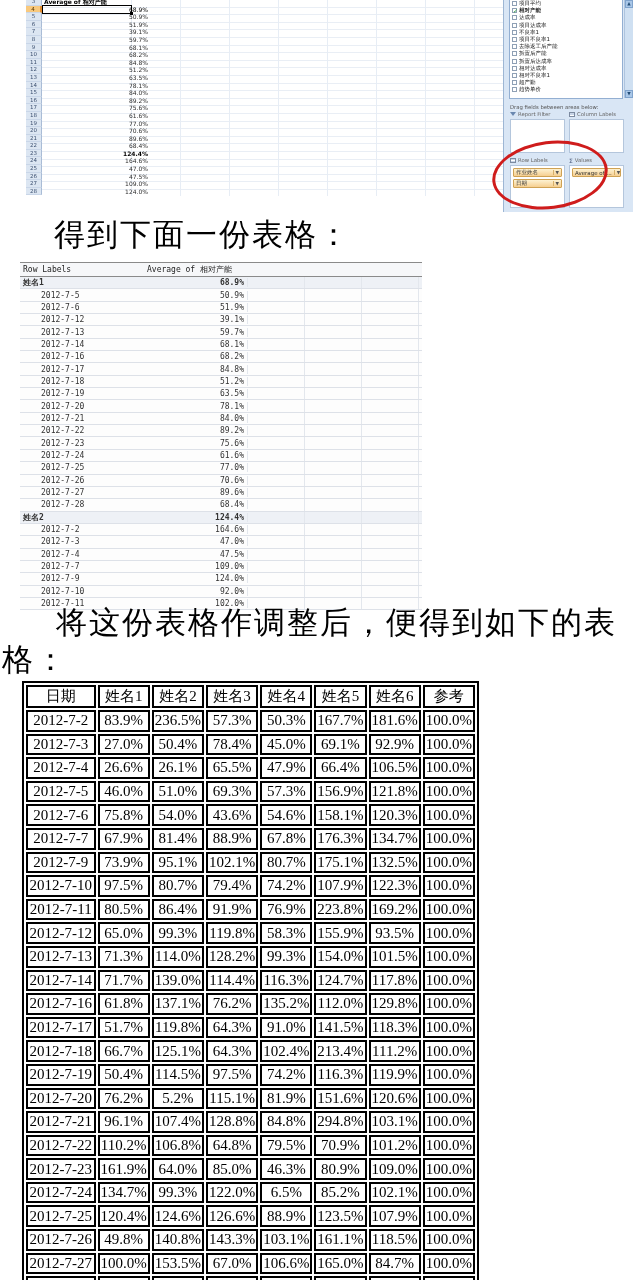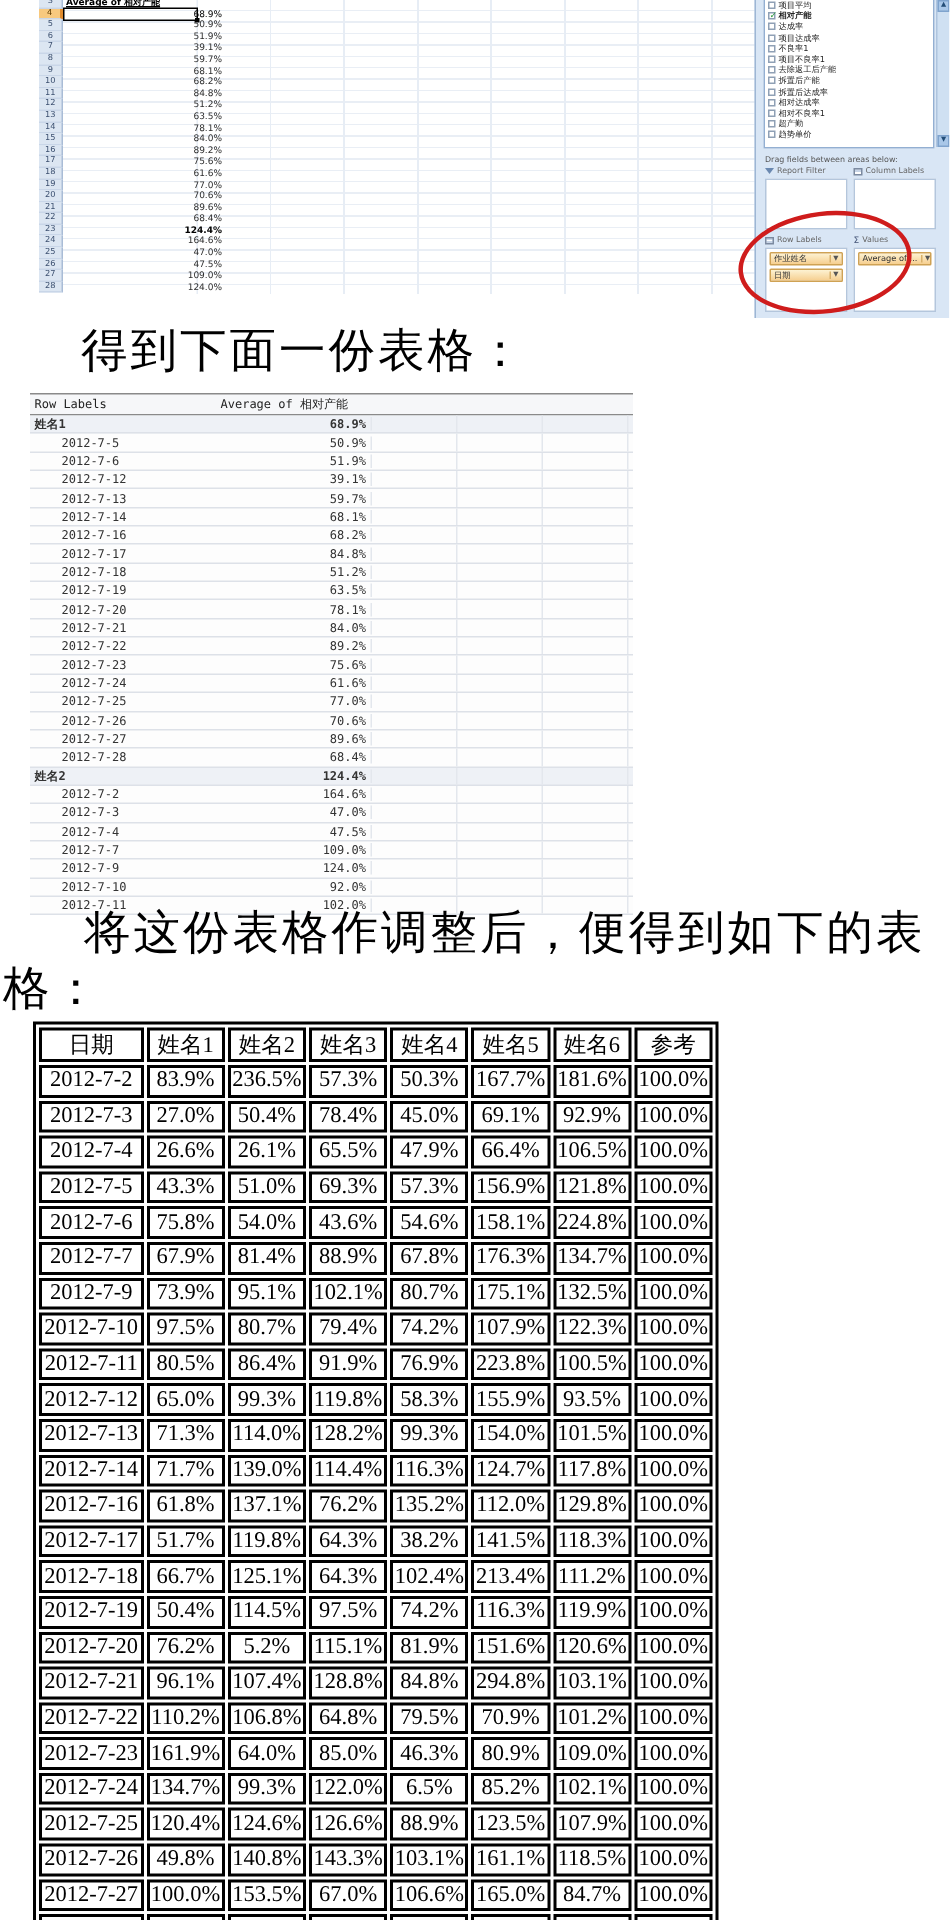--- a/index.html
+++ b/index.html
@@ -555,36 +555,36 @@
           <td>26.6%</td>
           <td>26.1%</td>
           <td>65.5%</td>
           <td>47.9%</td>
           <td>66.4%</td>
           <td>106.5%</td>
           <td>100.0%</td>
         </tr>
         <tr>
           <td>2012-7-5</td>
-          <td>43.3%</td>
+          <td>46.0%</td>
           <td>51.0%</td>
           <td>69.3%</td>
           <td>57.3%</td>
           <td>156.9%</td>
           <td>121.8%</td>
           <td>100.0%</td>
         </tr>
         <tr>
           <td>2012-7-6</td>
           <td>75.8%</td>
           <td>54.0%</td>
           <td>43.6%</td>
           <td>54.6%</td>
           <td>158.1%</td>
-          <td>224.8%</td>
+          <td>120.3%</td>
           <td>100.0%</td>
         </tr>
         <tr>
           <td>2012-7-7</td>
           <td>67.9%</td>
           <td>81.4%</td>
           <td>88.9%</td>
           <td>67.8%</td>
           <td>176.3%</td>
           <td>134.7%</td>
@@ -610,21 +610,21 @@
           <td>122.3%</td>
           <td>100.0%</td>
         </tr>
         <tr>
           <td>2012-7-11</td>
           <td>80.5%</td>
           <td>86.4%</td>
           <td>91.9%</td>
           <td>76.9%</td>
           <td>223.8%</td>
-          <td>100.5%</td>
+          <td>169.2%</td>
           <td>100.0%</td>
         </tr>
         <tr>
           <td>2012-7-12</td>
           <td>65.0%</td>
           <td>99.3%</td>
           <td>119.8%</td>
           <td>58.3%</td>
           <td>155.9%</td>
           <td>93.5%</td>
@@ -658,21 +658,21 @@
           <td>135.2%</td>
           <td>112.0%</td>
           <td>129.8%</td>
           <td>100.0%</td>
         </tr>
         <tr>
           <td>2012-7-17</td>
           <td>51.7%</td>
           <td>119.8%</td>
           <td>64.3%</td>
-          <td>38.2%</td>
+          <td>91.0%</td>
           <td>141.5%</td>
           <td>118.3%</td>
           <td>100.0%</td>
         </tr>
         <tr>
           <td>2012-7-18</td>
           <td>66.7%</td>
           <td>125.1%</td>
           <td>64.3%</td>
           <td>102.4%</td>

